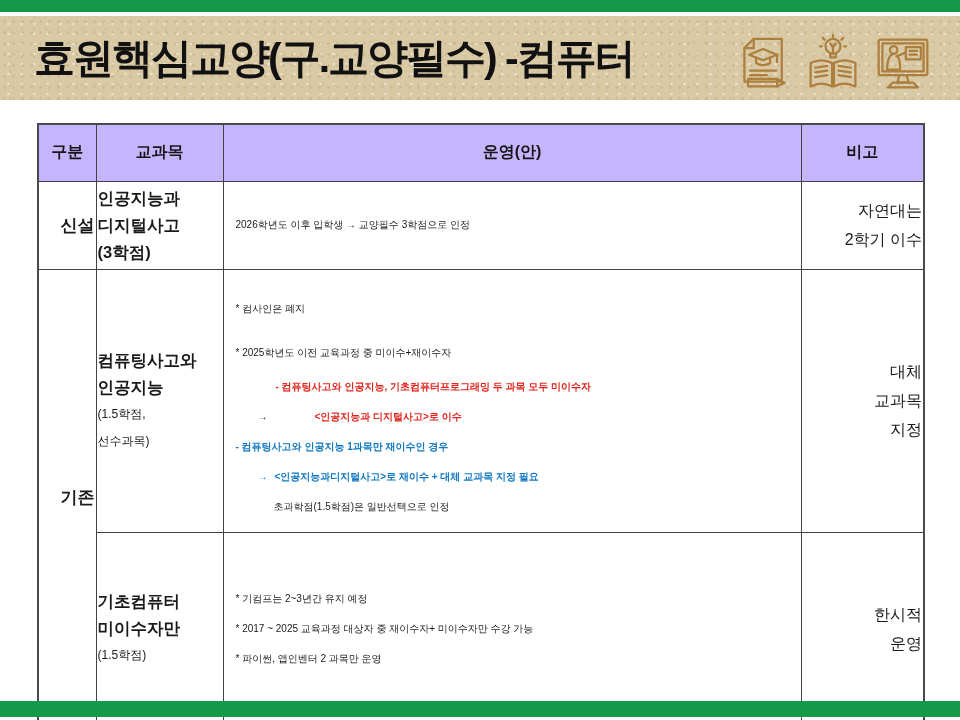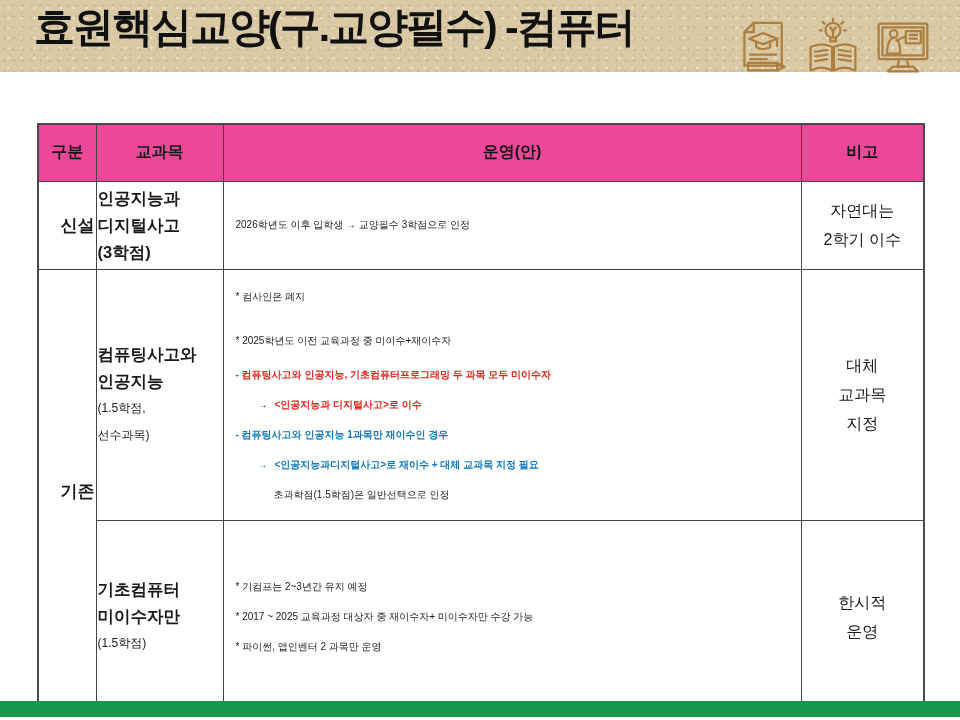--- a/index.html
+++ b/index.html
@@ -6,27 +6,27 @@
   body{
     width:960px;height:720px;position:relative;overflow:hidden;
     background:#ffffff;
     font-family:"Liberation Sans","DejaVu Sans",sans-serif;
     color:#1a1a1a;
   }
   .top-bar{
     position:absolute;left:0;top:0;width:960px;height:12px;background:#14984a;
   }
   .masthead{
-    position:absolute;left:0;top:0;width:960px;height:72px;
+    position:absolute;left:0;top:16px;width:960px;height:84px;
     background:
       radial-gradient(rgba(139,109,59,.16) 1px, transparent 1.5px) 0 0/9px 11px,
       radial-gradient(rgba(139,109,59,.11) 1px, transparent 1.5px) 4px 6px/12px 14px,
       radial-gradient(rgba(255,255,255,.5) 1px, transparent 1.6px) 2px 3px/13px 10px,
       #d9c9a5;
-    display:flex;
+    display:flex;align-items:center;
   }
   .title{
     margin-left:34px;
     font-size:41px;font-weight:800;letter-spacing:-2px;color:#111;
     white-space:nowrap;
   }
   .icon-row{
     position:absolute;right:28px;top:14px;height:68px;
     display:flex;align-items:center;gap:13px;
   }
@@ -36,56 +36,56 @@
     position:absolute;left:37px;top:123px;
     border-collapse:collapse;table-layout:fixed;
     width:886px;
   }
   .slide-table th,.slide-table td{
     border:1.5px solid #434343;
     box-sizing:border-box;
   }
   .slide-table{border:2px solid #4a4a4a;}
   .slide-table th{
-    background:#ec4899;height:57px;
+    background:#c4b5fd;height:57px;
     font-size:16px;font-weight:bold;text-align:center;color:#161616;
   }
   .col-cat{width:58px;}
   .col-course{width:127px;}
   .col-op{width:578px;}
   .col-note{width:123px;}
 
   td.cat{
     text-align:right;vertical-align:middle;
     font-size:17px;font-weight:bold;
   }
   td.course{
     text-align:left;vertical-align:middle;
     font-size:16px;line-height:27px;
   }
   td.course .cname{font-weight:bold;font-size:16.5px;}
   td.course .csub{font-weight:normal;font-size:12px;}
   td.note{
-    text-align:center;vertical-align:middle;
+    text-align:right;vertical-align:middle;
     font-size:16px;line-height:29px;
   }
   td.op{
     vertical-align:middle;text-align:left;
     padding:10px 10px 10px 12px;
     font-size:10px;line-height:30px;
   }
-  td.op-top{vertical-align:top;padding-top:12px;}
+  td.op-top{vertical-align:top;padding-top:24px;}
   .row1{height:88px;}
   .row2{height:242px;}
   .row3{height:194px;}
   .mb14{margin-bottom:14px;}
   .mb4{margin-bottom:4px;}
   .ind1{padding-left:22px;}
   .ind2{padding-left:38px;}
-  .c-red{color:#e0251c;font-weight:bold;}
+  .c-red{color:#e0251c;font-weight:bold;margin-left:40px;}
   .c-blue{color:#0f78c0;font-weight:bold;}
   .c-black{color:#1a1a1a;}
   .arrow{margin-right:7px;font-weight:bold;}
   .arrow.black{color:#222;}
   .arrow.blue{color:#0f78c0;}
 
   .bottom-bar{
     position:absolute;left:0;bottom:3px;width:960px;height:16px;background:#14984a;
   }
 </style>

